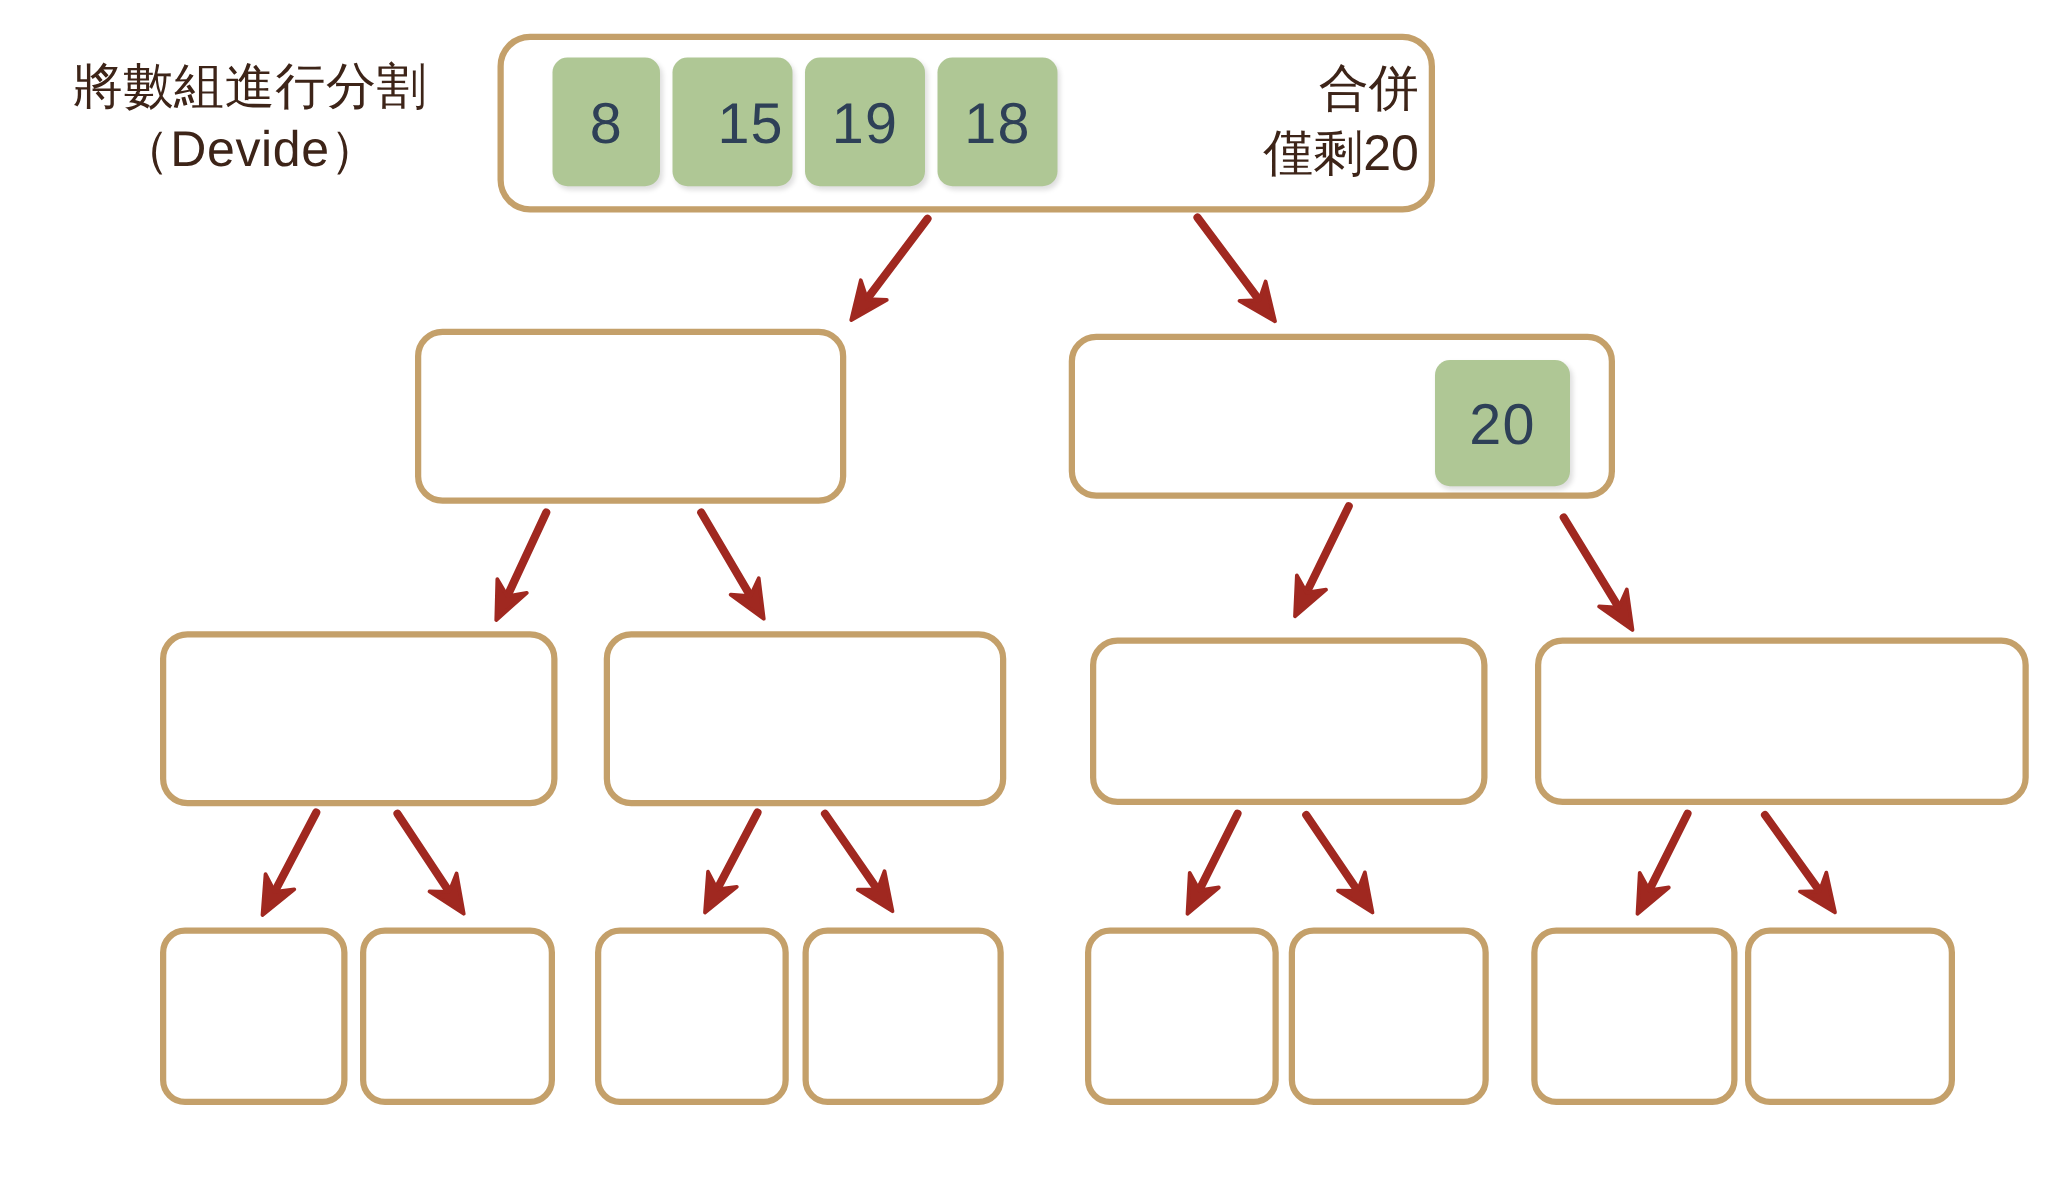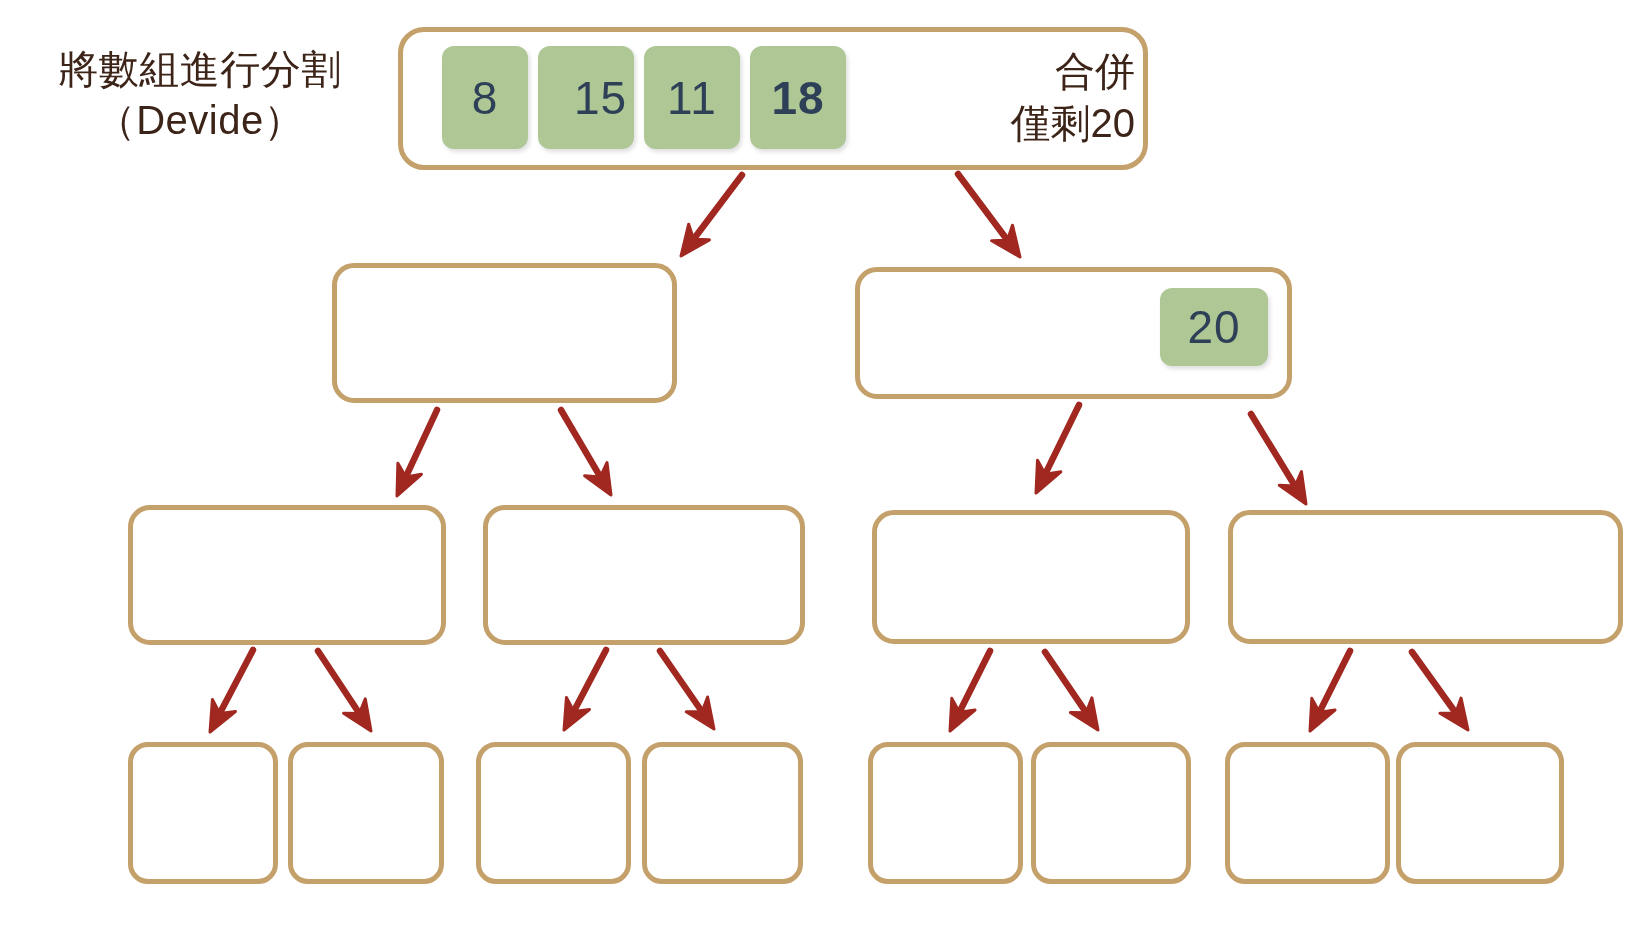--- a/index.html
+++ b/index.html
@@ -145,27 +145,27 @@
       <g>
         <line x1="1412" y1="652" x2="1454.0030372058065" y2="710.5042303938019" stroke="#A02820" stroke-width="6.5" stroke-linecap="round"></line>
         <path d="M 1468 730 L 1439.9435879705675 713.2119761724405 L 1455.7526575550808 712.9412015945766 L 1461.0640050439488 698.0485998120641 Z" fill="#A02820" stroke="#A02820" stroke-width="3" stroke-linejoin="round"></path>
       </g>
     </svg>
 
   <div id="nodes">
       <div class="node lvl0" style="left: 398px; top: 27px; width: 750px; height: 143px; border-color: rgb(196, 160, 106);"></div>
       <div class="cell" style="left: 442px; top: 46px; width: 86px; height: 103px; background: rgb(175, 199, 149); color: rgb(46, 64, 87);">8</div>
       <div class="cell" style="left: 538px; top: 46px; width: 96px; height: 103px; background: rgb(175, 199, 149); color: rgb(46, 64, 87); padding-left: 29px;">15</div>
-      <div class="cell" style="left: 644px; top: 46px; width: 96px; height: 103px; background: rgb(175, 199, 149); color: rgb(46, 64, 87);">11</div>
-      <div class="cell" style="left: 750px; top: 46px; width: 96px; height: 103px; background: rgb(175, 199, 149); color: rgb(46, 64, 87); font-weight: bold;">18</div>
+      <div class="cell" style="left: 644px; top: 46px; width: 96px; height: 103px; background: rgb(175, 199, 149); color: rgb(46, 64, 87);">19</div>
+      <div class="cell" style="left: 750px; top: 46px; width: 96px; height: 103px; background: rgb(175, 199, 149); color: rgb(46, 64, 87);">18</div>
       <div class="note" style="left: 945px; top: 45px; width: 190px; color: rgb(61, 36, 24);">合併
 僅剩20</div>
       <div class="node lvl1" style="left: 332px; top: 263px; width: 345px; height: 140px; border-color: rgb(196, 160, 106);"></div>
       <div class="node lvl1" style="left: 855px; top: 267px; width: 437px; height: 132px; border-color: rgb(196, 160, 106);"></div>
-      <div class="cell" style="left: 1148px; top: 288px; width: 108px; height: 78px; background: rgb(175, 199, 149); color: rgb(46, 64, 87); margin-left: 12px;">20</div>
+      <div class="cell" style="left: 1148px; top: 288px; width: 108px; height: 101px; background: rgb(175, 199, 149); color: rgb(46, 64, 87);">20</div>
       <div class="node lvl2" style="left: 128px; top: 505px; width: 318px; height: 140px; border-color: rgb(196, 160, 106);"></div>
       <div class="node lvl2" style="left: 483px; top: 505px; width: 322px; height: 140px; border-color: rgb(196, 160, 106);"></div>
       <div class="node lvl2" style="left: 872px; top: 510px; width: 318px; height: 134px; border-color: rgb(196, 160, 106);"></div>
       <div class="node lvl2" style="left: 1228px; top: 510px; width: 395px; height: 134px; border-color: rgb(196, 160, 106);"></div>
       <div class="node lvl3" style="left: 128px; top: 742px; width: 150px; height: 142px; border-color: rgb(196, 160, 106);"></div>
       <div class="node lvl3" style="left: 288px; top: 742px; width: 156px; height: 142px; border-color: rgb(196, 160, 106);"></div>
       <div class="node lvl3" style="left: 476px; top: 742px; width: 155px; height: 142px; border-color: rgb(196, 160, 106);"></div>
       <div class="node lvl3" style="left: 642px; top: 742px; width: 161px; height: 142px; border-color: rgb(196, 160, 106);"></div>
       <div class="node lvl3" style="left: 868px; top: 742px; width: 155px; height: 142px; border-color: rgb(196, 160, 106);"></div>
       <div class="node lvl3" style="left: 1031px; top: 742px; width: 160px; height: 142px; border-color: rgb(196, 160, 106);"></div>

